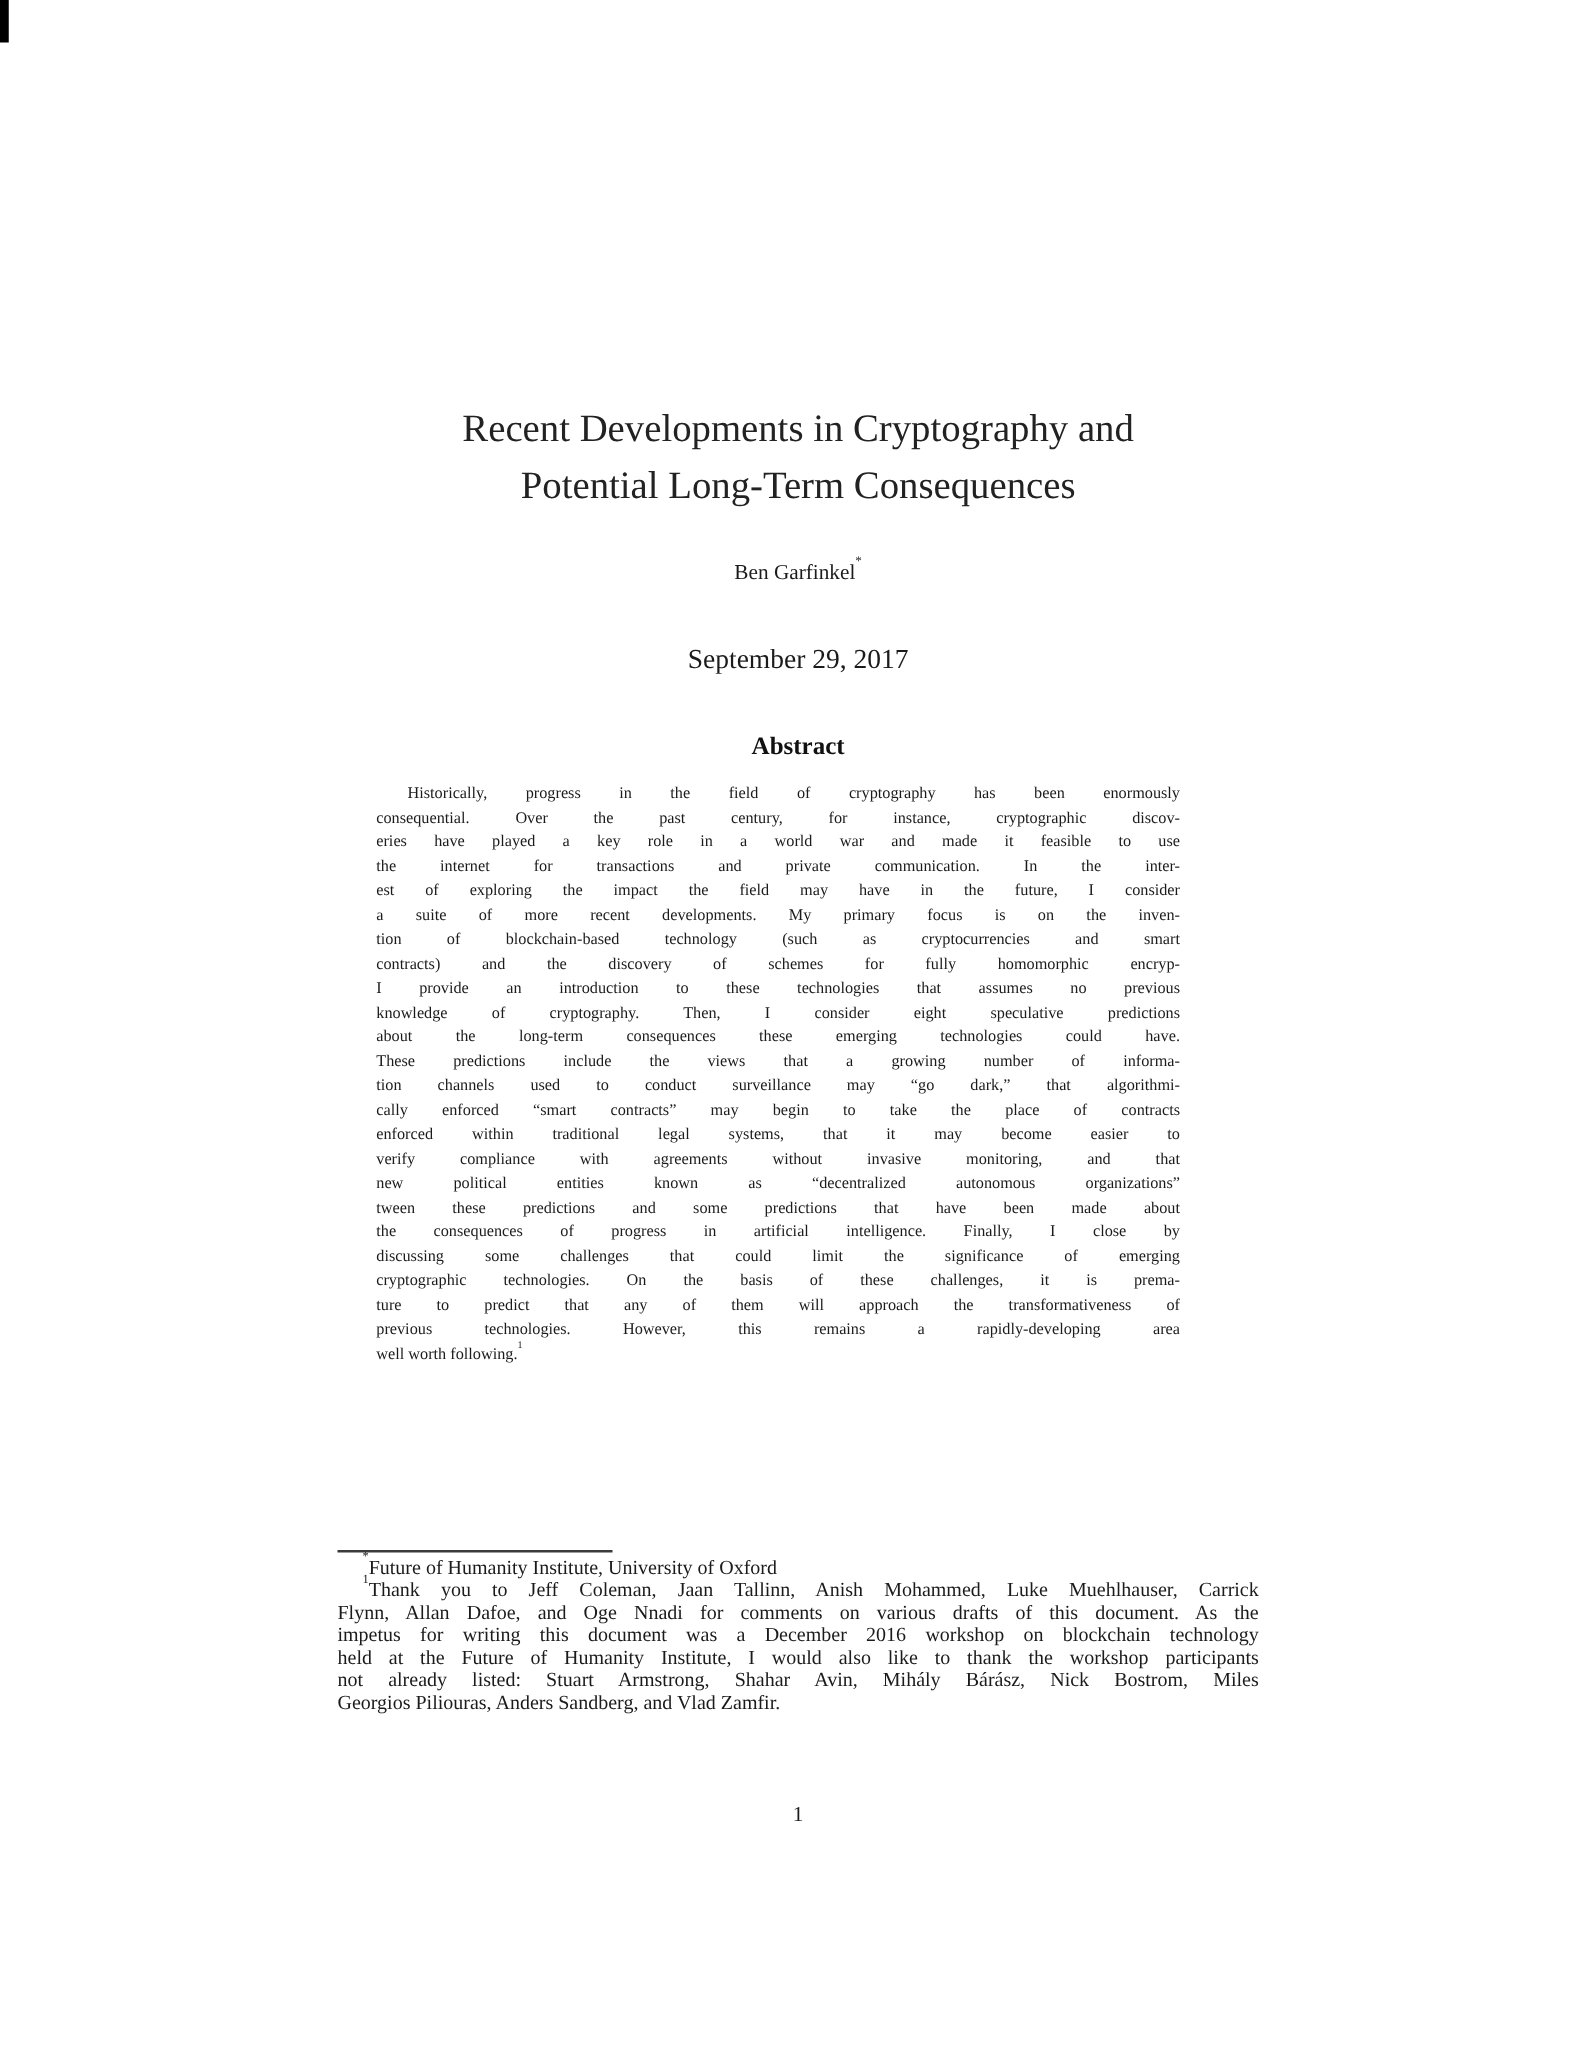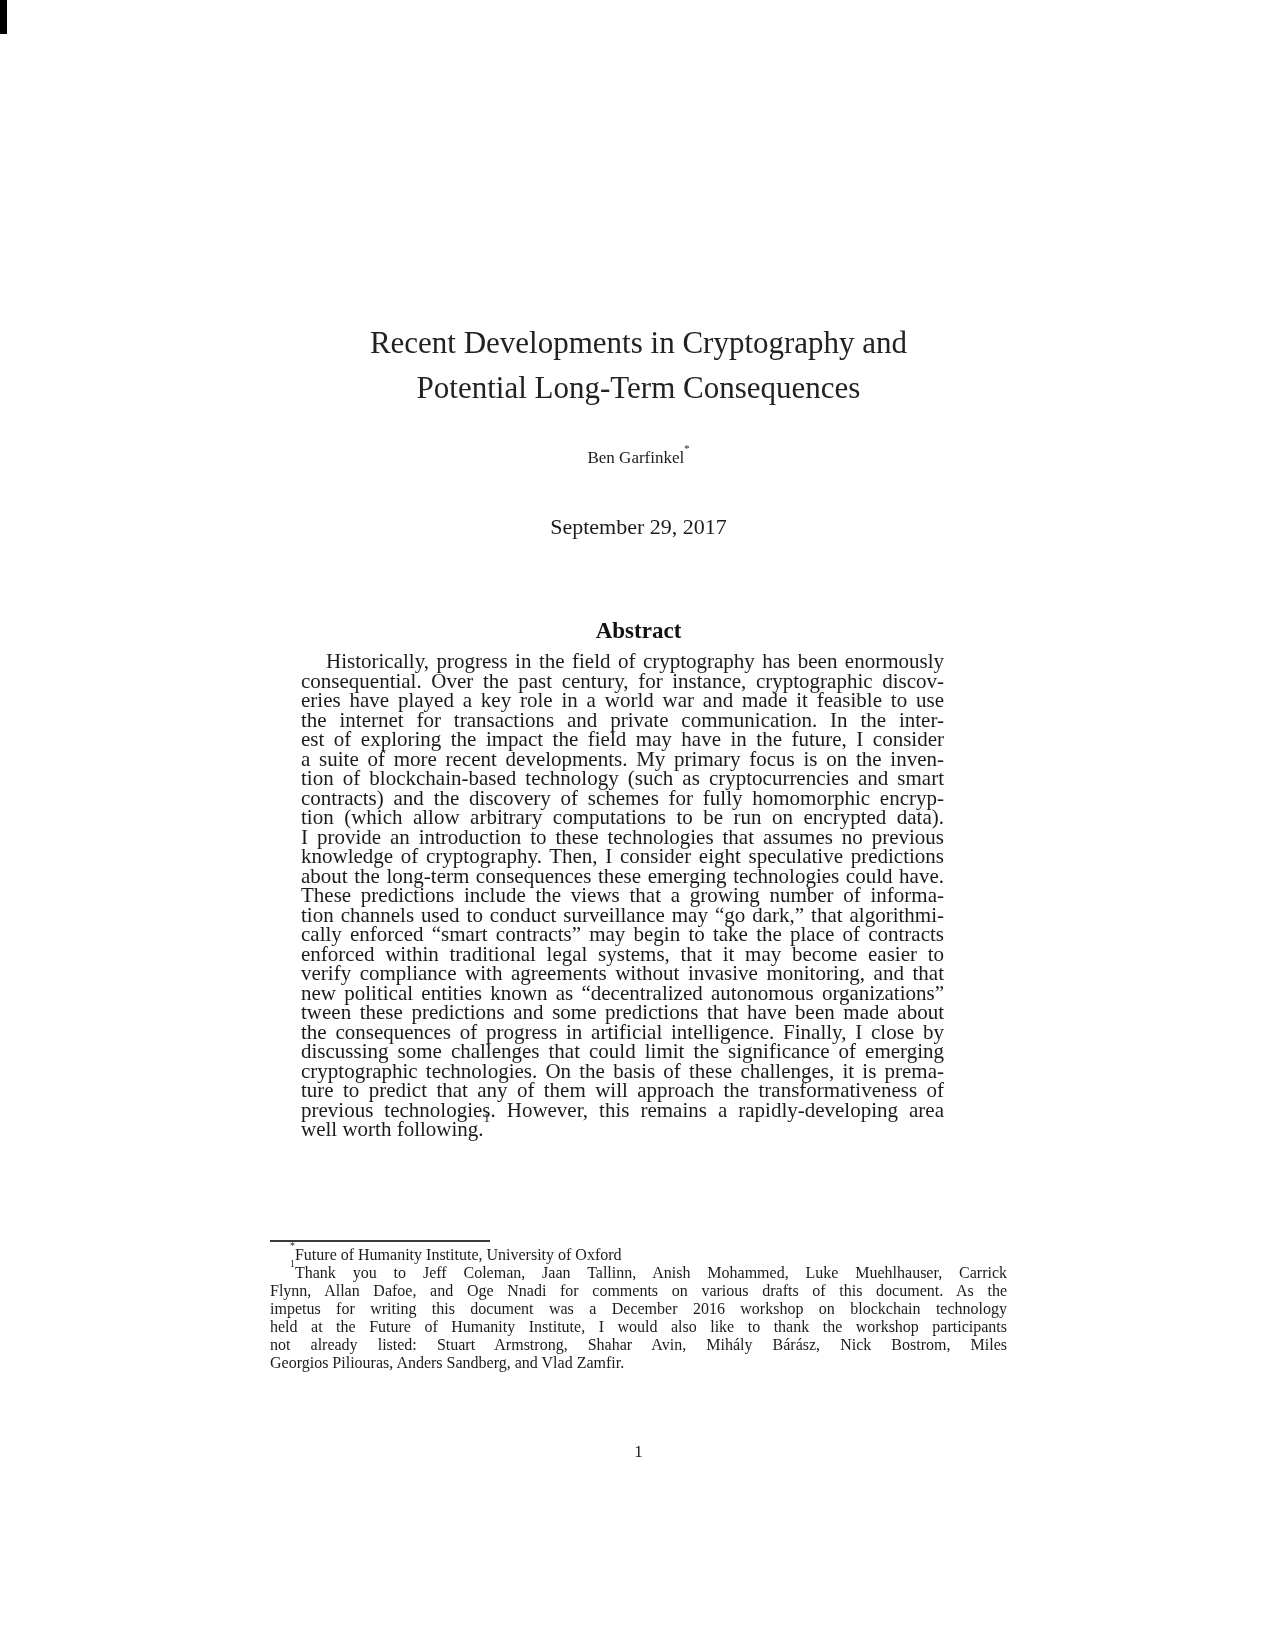--- a/index.html
+++ b/index.html
@@ -26,29 +26,28 @@
     color: #222;
   }
   .author { top: 448px; font-size: 17px; }
   .author sup, .sup-mark {
     font-size: 0.62em;
     position: relative;
     top: -0.45em;
     line-height: 0;
   }
   .date { top: 514px; font-size: 22px; text-align: center; }
-  .abs-heading { top: 586px; font-size: 23px; font-weight: bold; color: #111; margin-top: 32px; }
+  .abs-heading { top: 586px; font-size: 20px; font-weight: bold; color: #111; }
   .abs-body {
     position: absolute;
     left: 301px; top: 624px;
     width: 643px;
-    font-size: 21px;
+    font-size: 13px;
     line-height: 19.5px;
     color: #1b1b1b;
-    margin-top: 28px;
   }
   .line { text-align: justify; text-align-last: justify; }
   .line.indent { text-indent: 25px; }
   .line.last { text-align-last: left; }
   .footnote-rule {
     position: absolute;
     left: 270px; top: 1240px;
     width: 220px; height: 2px;
     background: #3b3b3b;
   }
@@ -87,21 +86,20 @@
     <div class="line indent">Historically, progress in the field of cryptography has been enormously</div>
     <div>
 
     <div class="line">consequential. Over the past century, for instance, cryptographic discov-</div>
         <div class="line">eries have played a key role in a world war and made it feasible to use</div>
         <div class="line">the internet for transactions and private communication. In the inter-</div>
         <div class="line">est of exploring the impact the field may have in the future, I consider</div>
         <div class="line">a suite of more recent developments. My primary focus is on the inven-</div>
         <div class="line">tion of blockchain-based technology (such as cryptocurrencies and smart</div>
         <div class="line">contracts) and the discovery of schemes for fully homomorphic encryp-</div>
-        <div class="line">tion (which allow arbitrary computations to be run on encrypted data).</div>
         <div class="line">I provide an introduction to these technologies that assumes no previous</div>
         <div class="line">knowledge of cryptography. Then, I consider eight speculative predictions</div>
         <div class="line">about the long-term consequences these emerging technologies could have.</div>
         <div class="line">These predictions include the views that a growing number of informa-</div>
         <div class="line">tion channels used to conduct surveillance may “go dark,” that algorithmi-</div>
         <div class="line">cally enforced “smart contracts” may begin to take the place of contracts</div>
         <div class="line">enforced within traditional legal systems, that it may become easier to</div>
         <div class="line">verify compliance with agreements without invasive monitoring, and that</div>
         <div class="line">new political entities known as “decentralized autonomous organizations”</div>
         <div class="line">tween these predictions and some predictions that have been made about</div>

